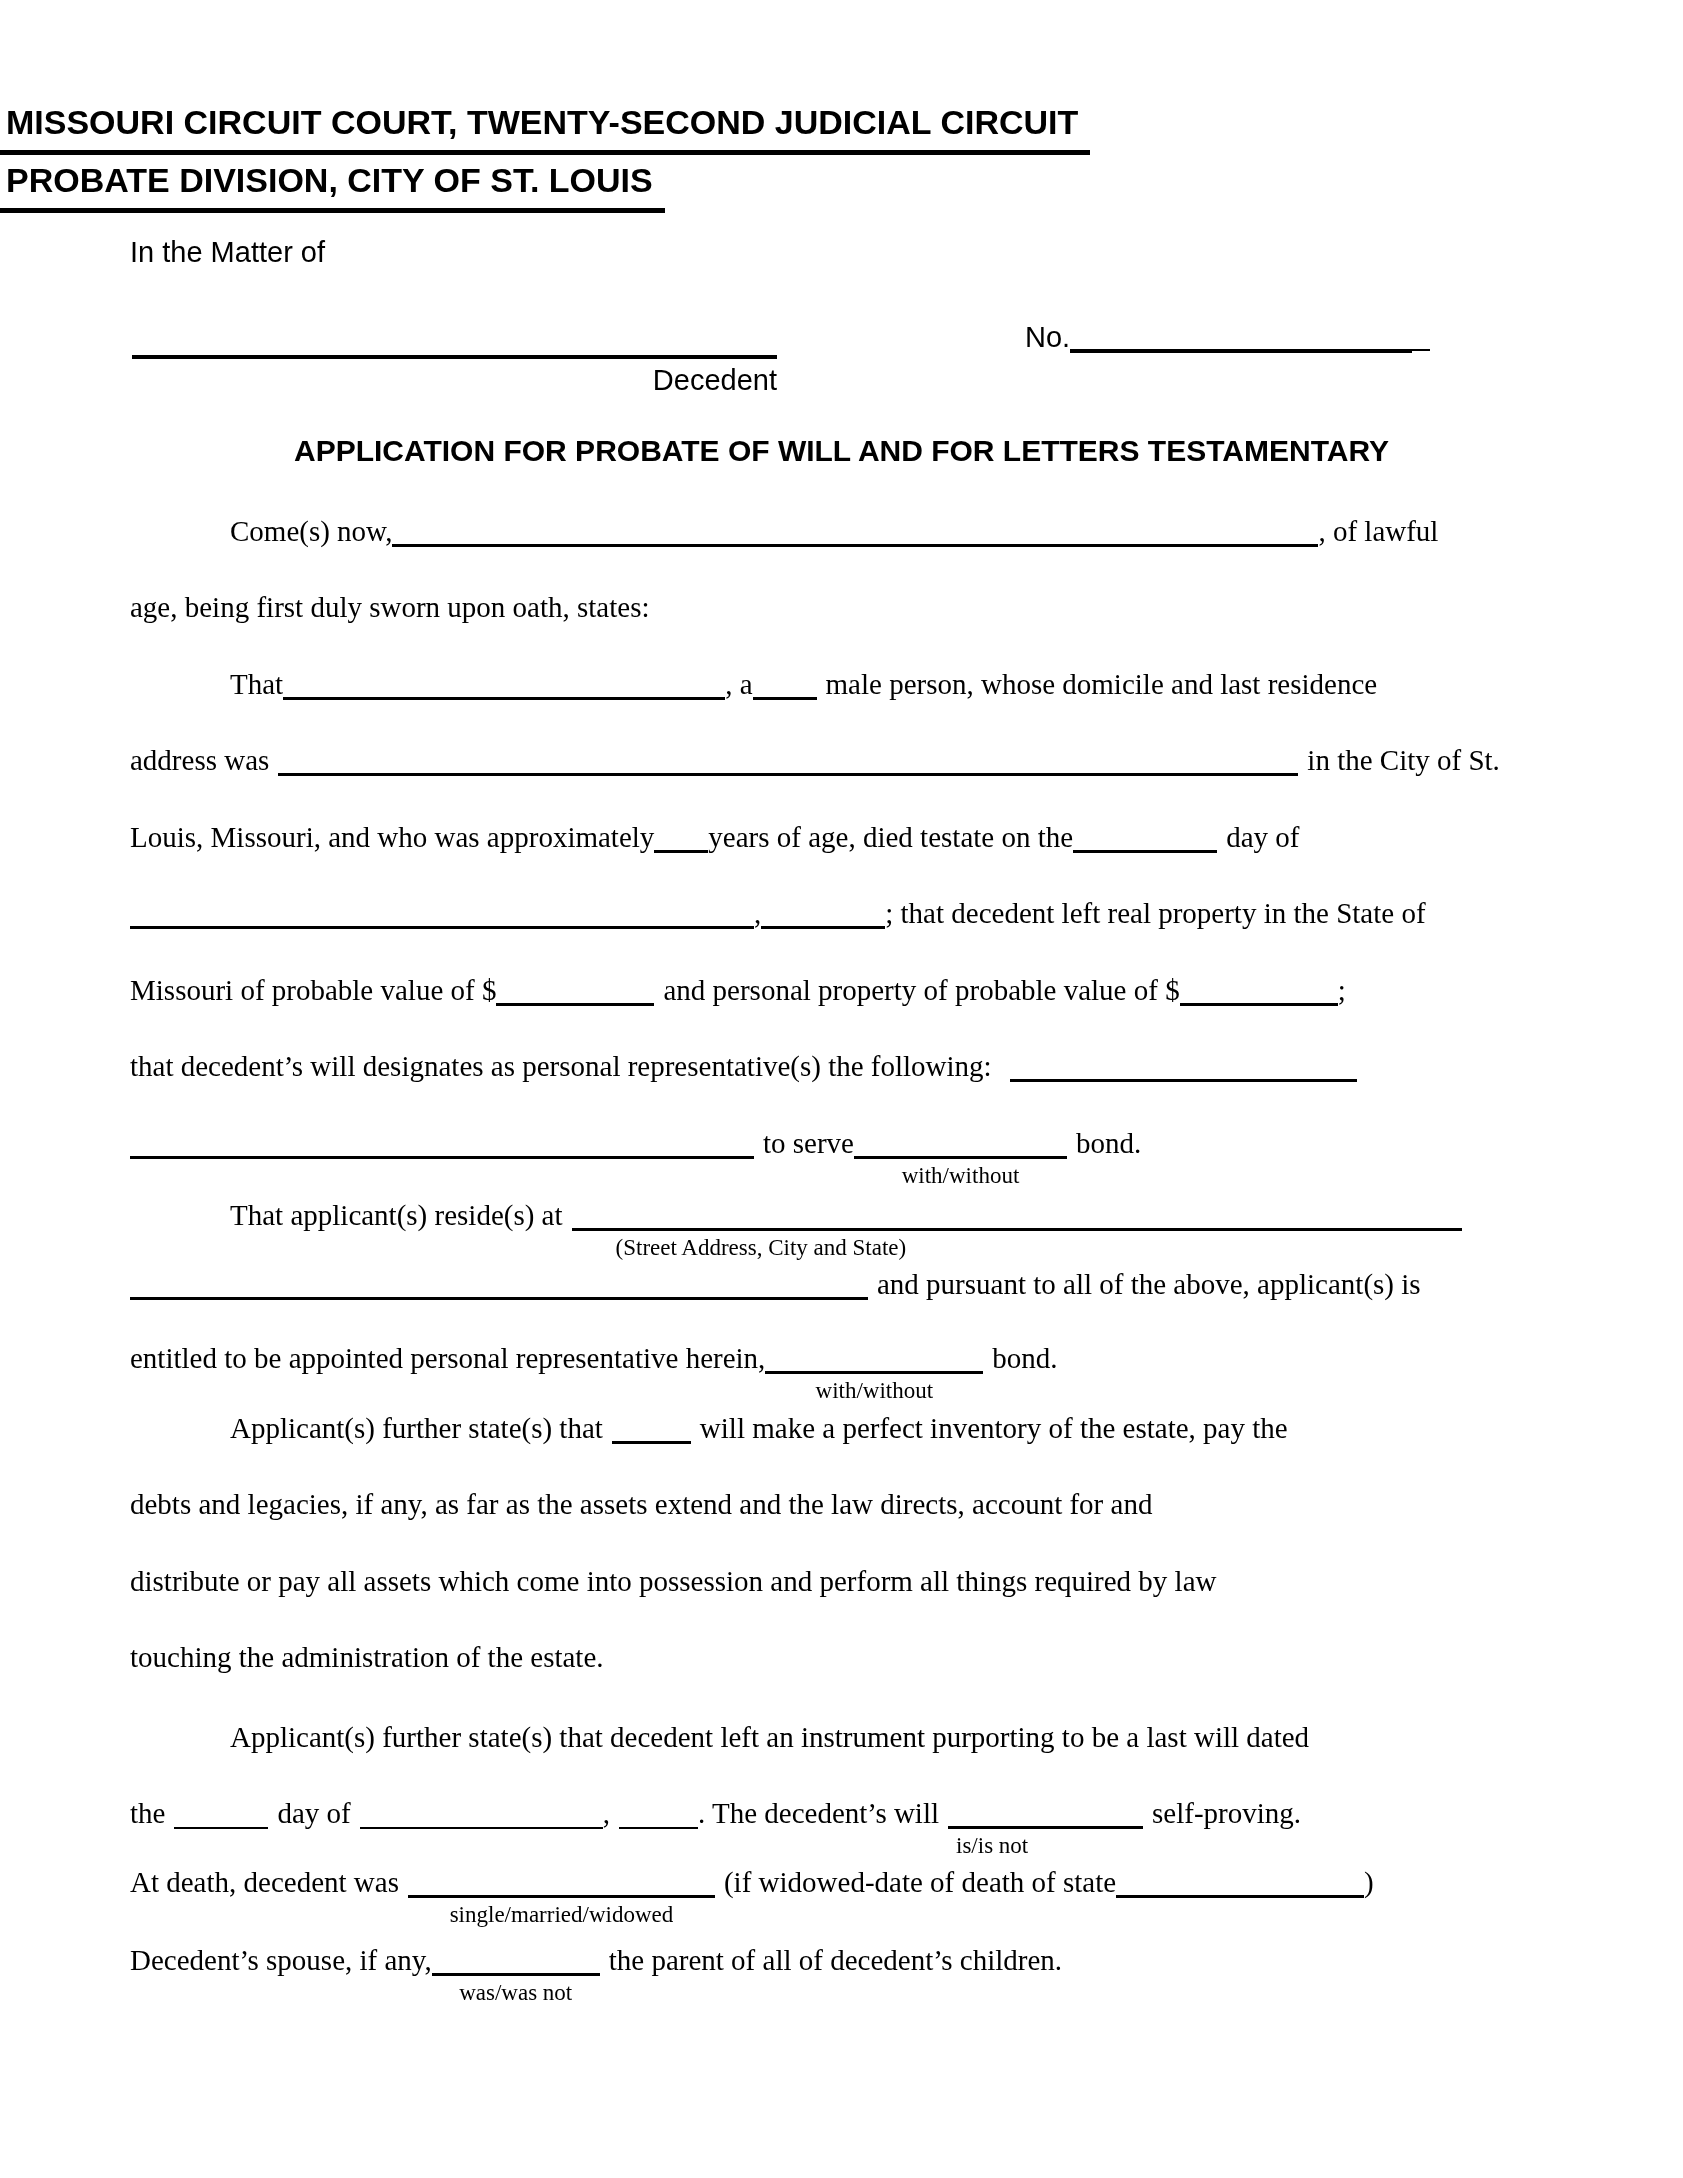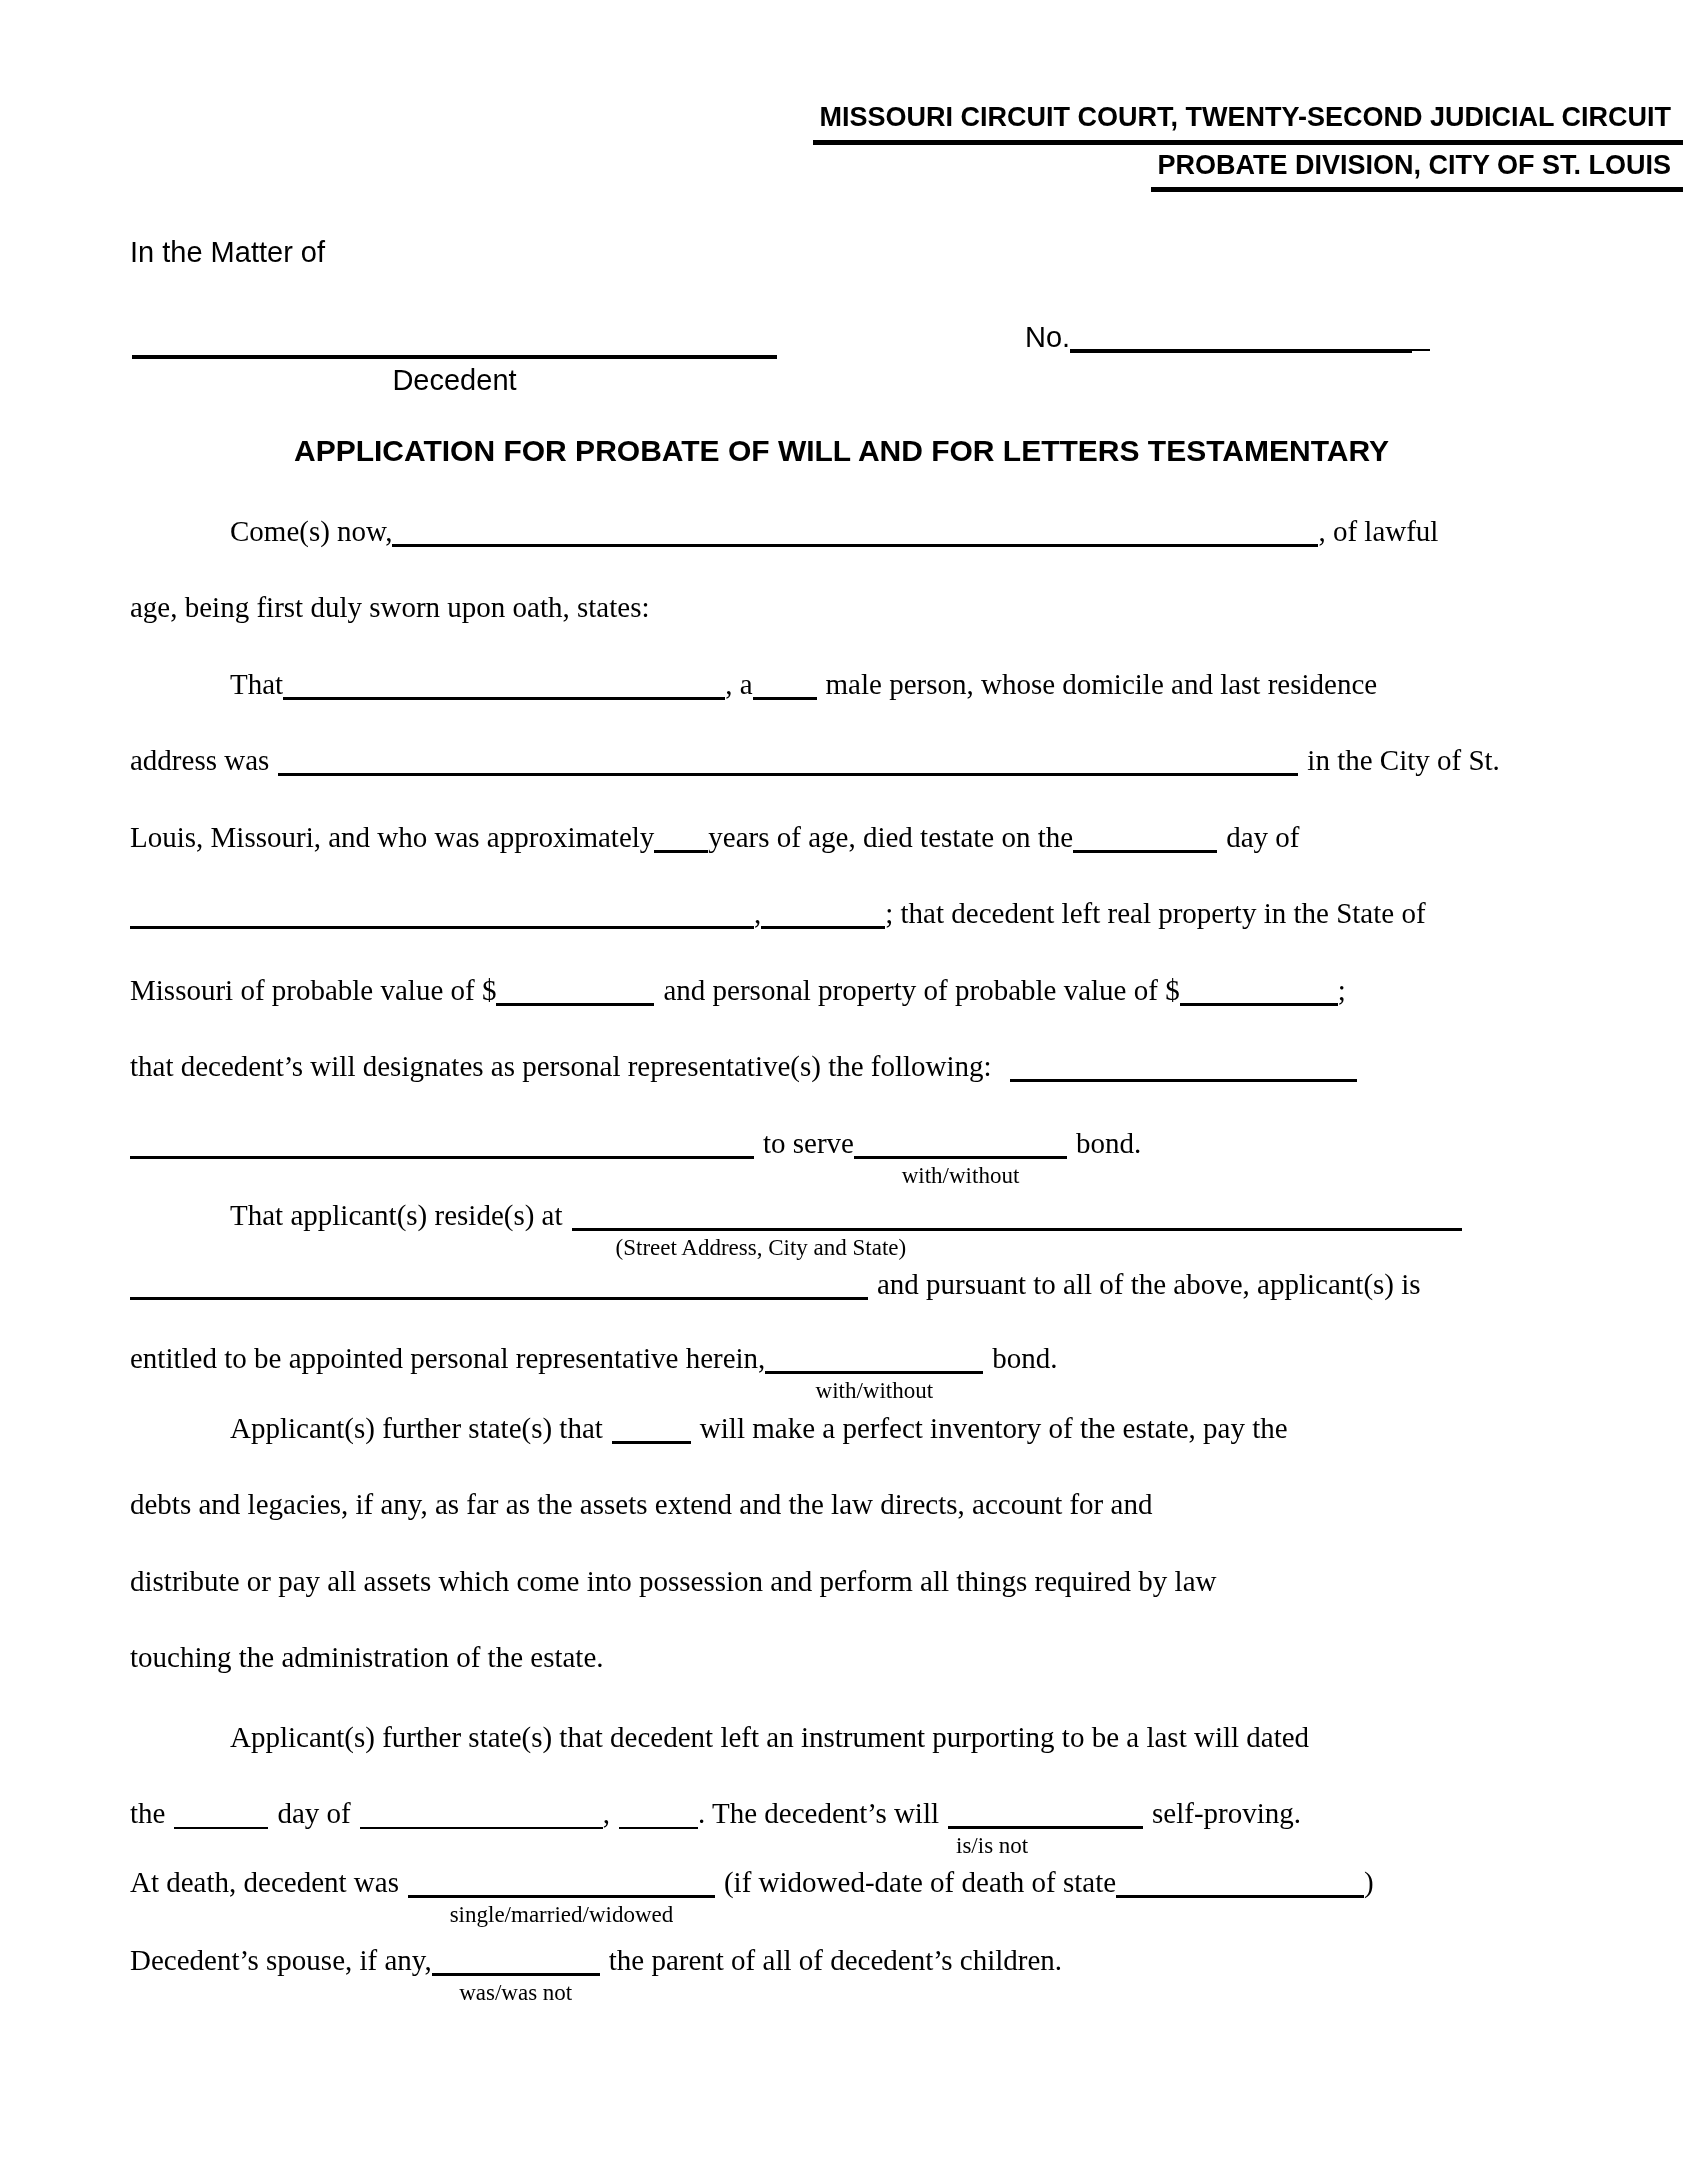--- a/index.html
+++ b/index.html
@@ -6,26 +6,26 @@
   .page{
     position:relative;
     width:1683px;height:2178px;
     background:#ffffff;
     font-family:"Liberation Sans", sans-serif;
     color:#000;
     overflow:hidden;
   }
   .abs{position:absolute;}
   
-  .hdr{top:97px;left:0;width:100%;text-align:right;font-weight:bold;font-size:27px;line-height:1.5;}
+  .hdr{top:97px;left:0;width:100%;text-align:left;font-weight:bold;font-size:34px;line-height:1.5;}
   .hdr-line{display:inline-block;border-bottom:5px solid #000;padding:0 12px 2px 6px;}
   
   .matter{top:236px;left:130px;font-size:29px;}
   .dec-blank{top:323px;left:132px;width:645px;height:32px;border-bottom:4px solid #000;}
-  .dec-label{top:364px;left:132px;width:645px;text-align:center;font-size:29px;}
+  .dec-label{top:364px;left:132px;width:645px;text-align:right;font-size:29px;}
   .no-group{top:321px;left:1025px;font-size:29px;white-space:nowrap;}
   .no-blank{display:inline-block;width:342px;border-bottom:4px solid #000;height:5px;vertical-align:-6px;}
   .no-tail{display:inline-block;width:18px;border-bottom:2px solid #000;height:5px;vertical-align:-4px;}
   
   .form-title{top:434px;left:0;width:100%;text-align:center;font-weight:bold;font-size:30px;}
   
   .line{left:130px;font-size:29px;line-height:33px;white-space:nowrap;font-family:Liberation Serif, serif;}
   .indent{text-indent:100px;}
   .blank{display:inline-block;border-bottom:3px solid #000;height:5px;vertical-align:-6px;position:relative;}
   .blank.thick{border-bottom-width:4px;}

